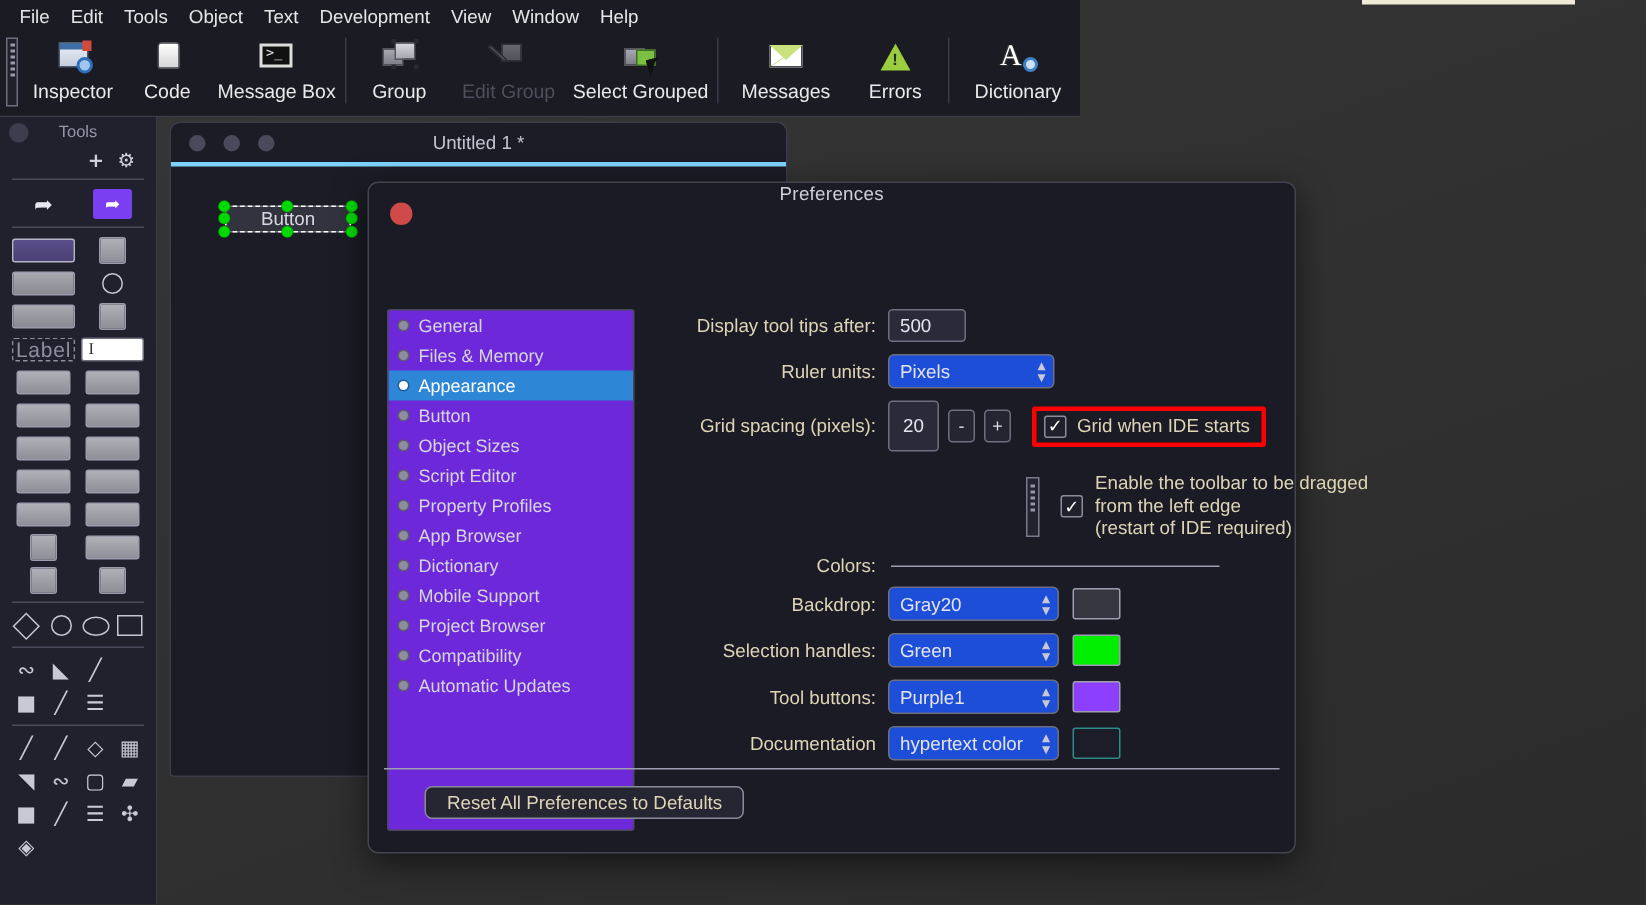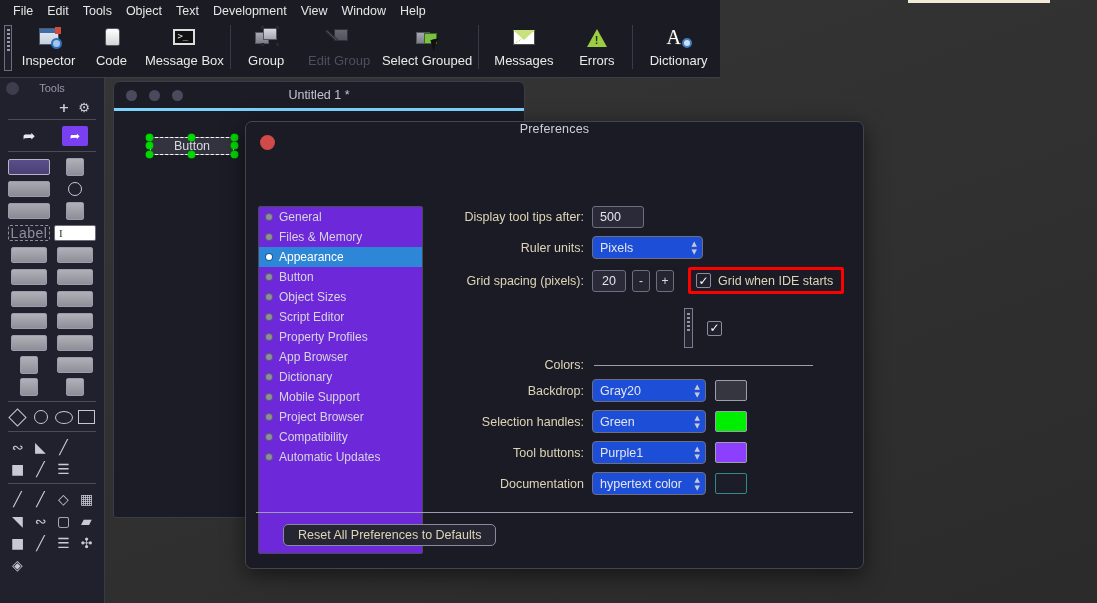--- a/index.html
+++ b/index.html
@@ -219,21 +219,21 @@
   .row-label {
     width: 178px; text-align: right; padding-right: 8px;
     font-size: 12.5px; color: #ded5b6; white-space: nowrap;
   }
   .txtfield {
     height: 22px; background: #2a2a38; border: 1px solid #6e6e80;
     border-radius: 3px; color: #e4e4ee; font-size: 12.5px;
     display: flex; align-items: center; padding: 0 7px;
   }
   .txtfield.w-num { width: 52px; }
-  .txtfield.w-small { width: 34px; justify-content: center; padding: 4px; }
+  .txtfield.w-small { width: 34px; justify-content: center; padding: 16px; }
   .stepper-field {
     position: relative; height: 23px; background: #1d4ed8;
     border: 1px solid #6e6e80; border-radius: 4px;
     display: flex; align-items: center; padding: 0 7px 0 7px;
     color: #e4e4ee; font-size: 12.5px; white-space: nowrap;
   }
   .stepper-field.w-ruler { width: 111px; }
   .stepper-field.w-color { width: 114px; }
   .stepper-arrows {
     position: absolute; right: 5px; top: 50%; transform: translateY(-50%);
@@ -830,20 +830,25 @@
 
         <div class="drag-row">
           <div class="drag-grip">
             <i></i>
               <i></i>
               <i></i>
               <i></i>
               <i></i>
           </div>
           <span class="chk"></span>
+          <div class="drag-text" style="margin-left:8px;">
+            <div>Enable the toolbar to be dragged</div>
+            <div>from the left edge</div>
+            <div>(restart of IDE required)</div>
+          </div>
         </div>
 
         <div class="colors-row">
           <div class="row-label">Colors:</div>
           <div class="colors-rule"></div>
         </div>
 
         <div class="row">
           <div class="row-label">Backdrop:</div>
           <div class="stepper-field w-color">

